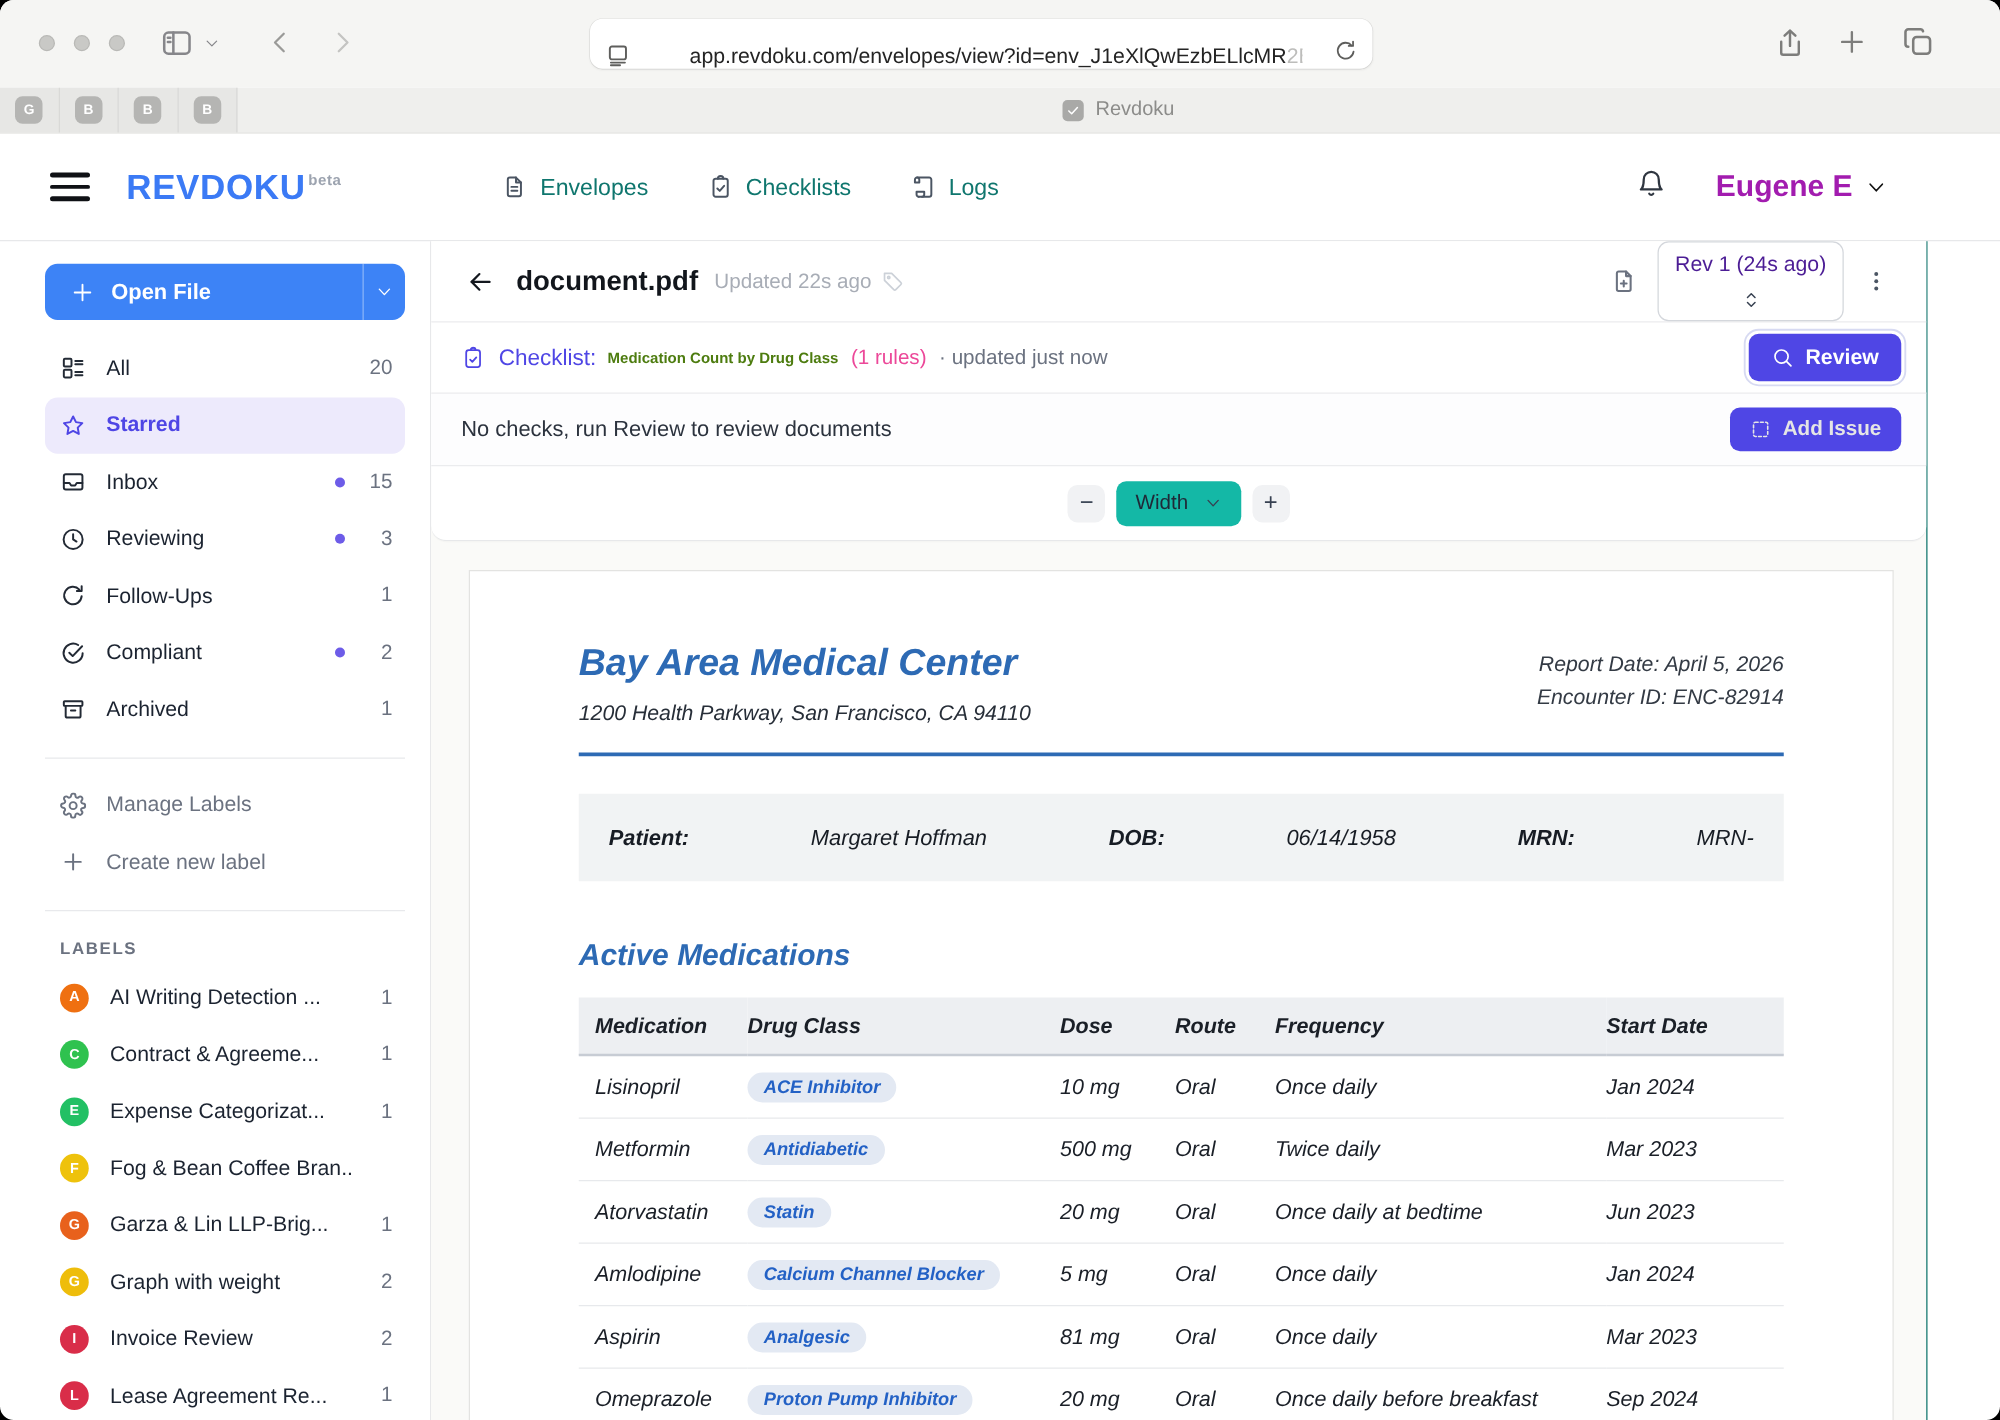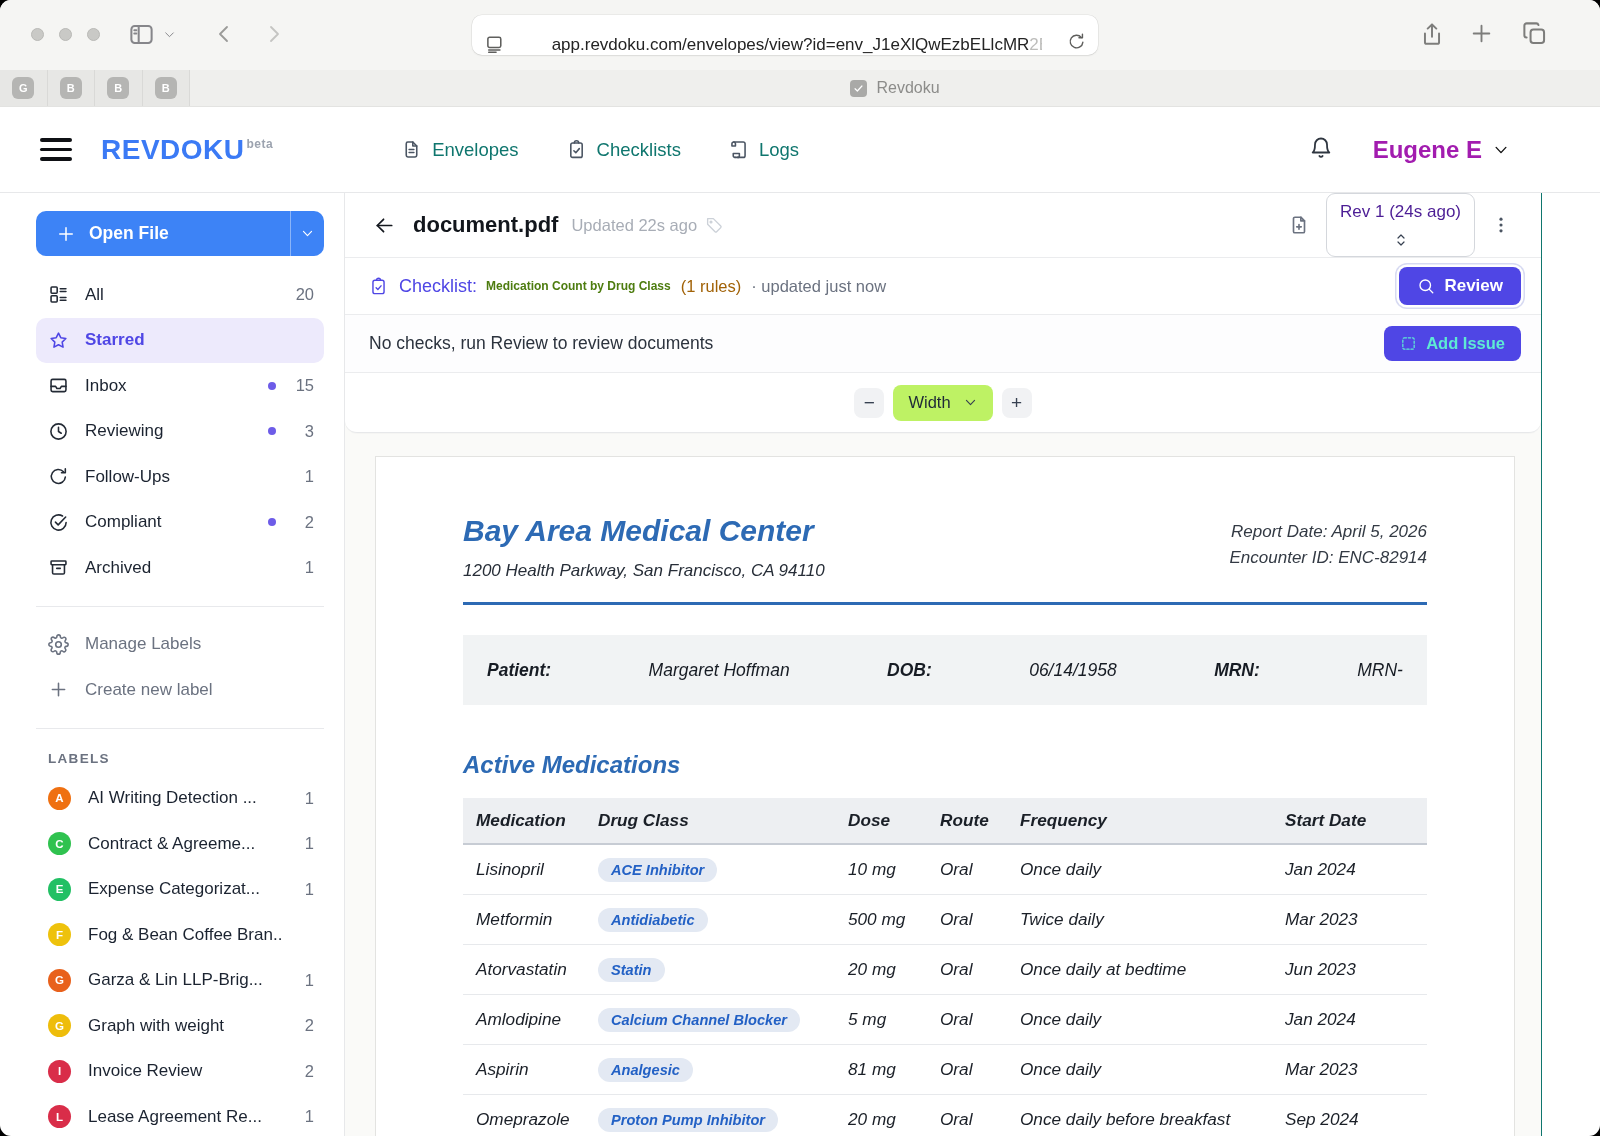--- a/index.html
+++ b/index.html
@@ -90,36 +90,36 @@
   .fileplus { color:#6b7280; cursor:pointer; display:flex; }
   .revsel { display:flex; align-items:center; gap:10px; border:1px solid #d4d7dc; border-radius:9px;
     padding:8px 13px; font-size:17px; color:#4c1d95; cursor:pointer; background:#fff;flex-direction:column; }
   .revsel svg { color:#374151; }
   .kebab { color:#4b5563; cursor:pointer; display:flex; }
 
   .row-check { height:57px; border-top:1px solid #ebecee; display:flex; align-items:center; padding:0 20px 0 24px; }
   .chk-ic { color:#4f46e5; display:flex; }
   .chk-pre { margin-left:11px; font-size:18px; color:#4f46e5; font-weight:500; }
   .chk-name { margin-left:9px; font-size:12px; color:#4d7c0f; font-weight:700; }
-  .chk-rules { margin-left:10px; font-size:16.5px; color:#a16207; }
+  .chk-rules { margin-left:10px; font-size:16.5px; color:#ec4899; }
   .chk-upd { margin-left:10px; font-size:16.5px; color:#6b7280; }
   .reviewbtn { margin-left:auto; display:flex; align-items:center; gap:9px; background:#4f46e5; color:#fff;
     font-size:17px; font-weight:700; padding:9px 18px; border:none; border-radius:8px; cursor:pointer;
     box-shadow:0 0 0 2.5px #fff, 0 0 0 4px #d7daf2; }
 
   .row-nochecks { height:58px; border-top:1px solid #ebecee; display:flex; align-items:center; padding:0 20px 0 24px;
     background:#fdfdfe; }
   .nochecks { font-size:17.5px; color:#2c333e; }
-  .addissuebtn { margin-left:auto; display:flex; align-items:center; gap:9px; background:#4f46e5; color:#5eead4;
+  .addissuebtn { margin-left:auto; display:flex; align-items:center; gap:9px; background:#4f46e5; color:#e5e5e5;
     font-size:16.5px; font-weight:700; padding:8px 16px; border:none; border-radius:8px; cursor:pointer; }
 
   .row-zoom { height:60px; border-top:1px solid #ebecee; display:flex; align-items:center; justify-content:center; gap:9px; }
   .zbtn { width:30px; height:30px; background:#f1f2f4; border:none; border-radius:8px; color:#374151;
     font-size:19px; cursor:pointer; display:flex; align-items:center; justify-content:center; }
-  .zsel { height:36px; background:#bef264; border-radius:8px; display:flex; align-items:center; gap:12px;
+  .zsel { height:36px; background:#14b8a6; border-radius:8px; display:flex; align-items:center; gap:12px;
     padding:0 15px; font-size:16.5px; color:#1f2937; cursor:pointer; }
   .zsel svg { color:#374151; }
 
   
   .viewer { flex:1; overflow:hidden; padding:23px 26px 0 30px;font-style:italic; }
   .page { background:#fff; border:1px solid #e3e3e1; min-height:1200px; padding:57px 87px 0 87px; }
   .dochead { display:flex; justify-content:space-between; align-items:flex-start; }
   .clinic { font-size:30px; font-weight:700; color:#2d6ab4; }
   .addr { margin-top:13px; font-size:17px; color:#272e38; }
   .docmeta { text-align:right; font-size:17px; color:#333a44; line-height:26px; padding-top:5px; }

